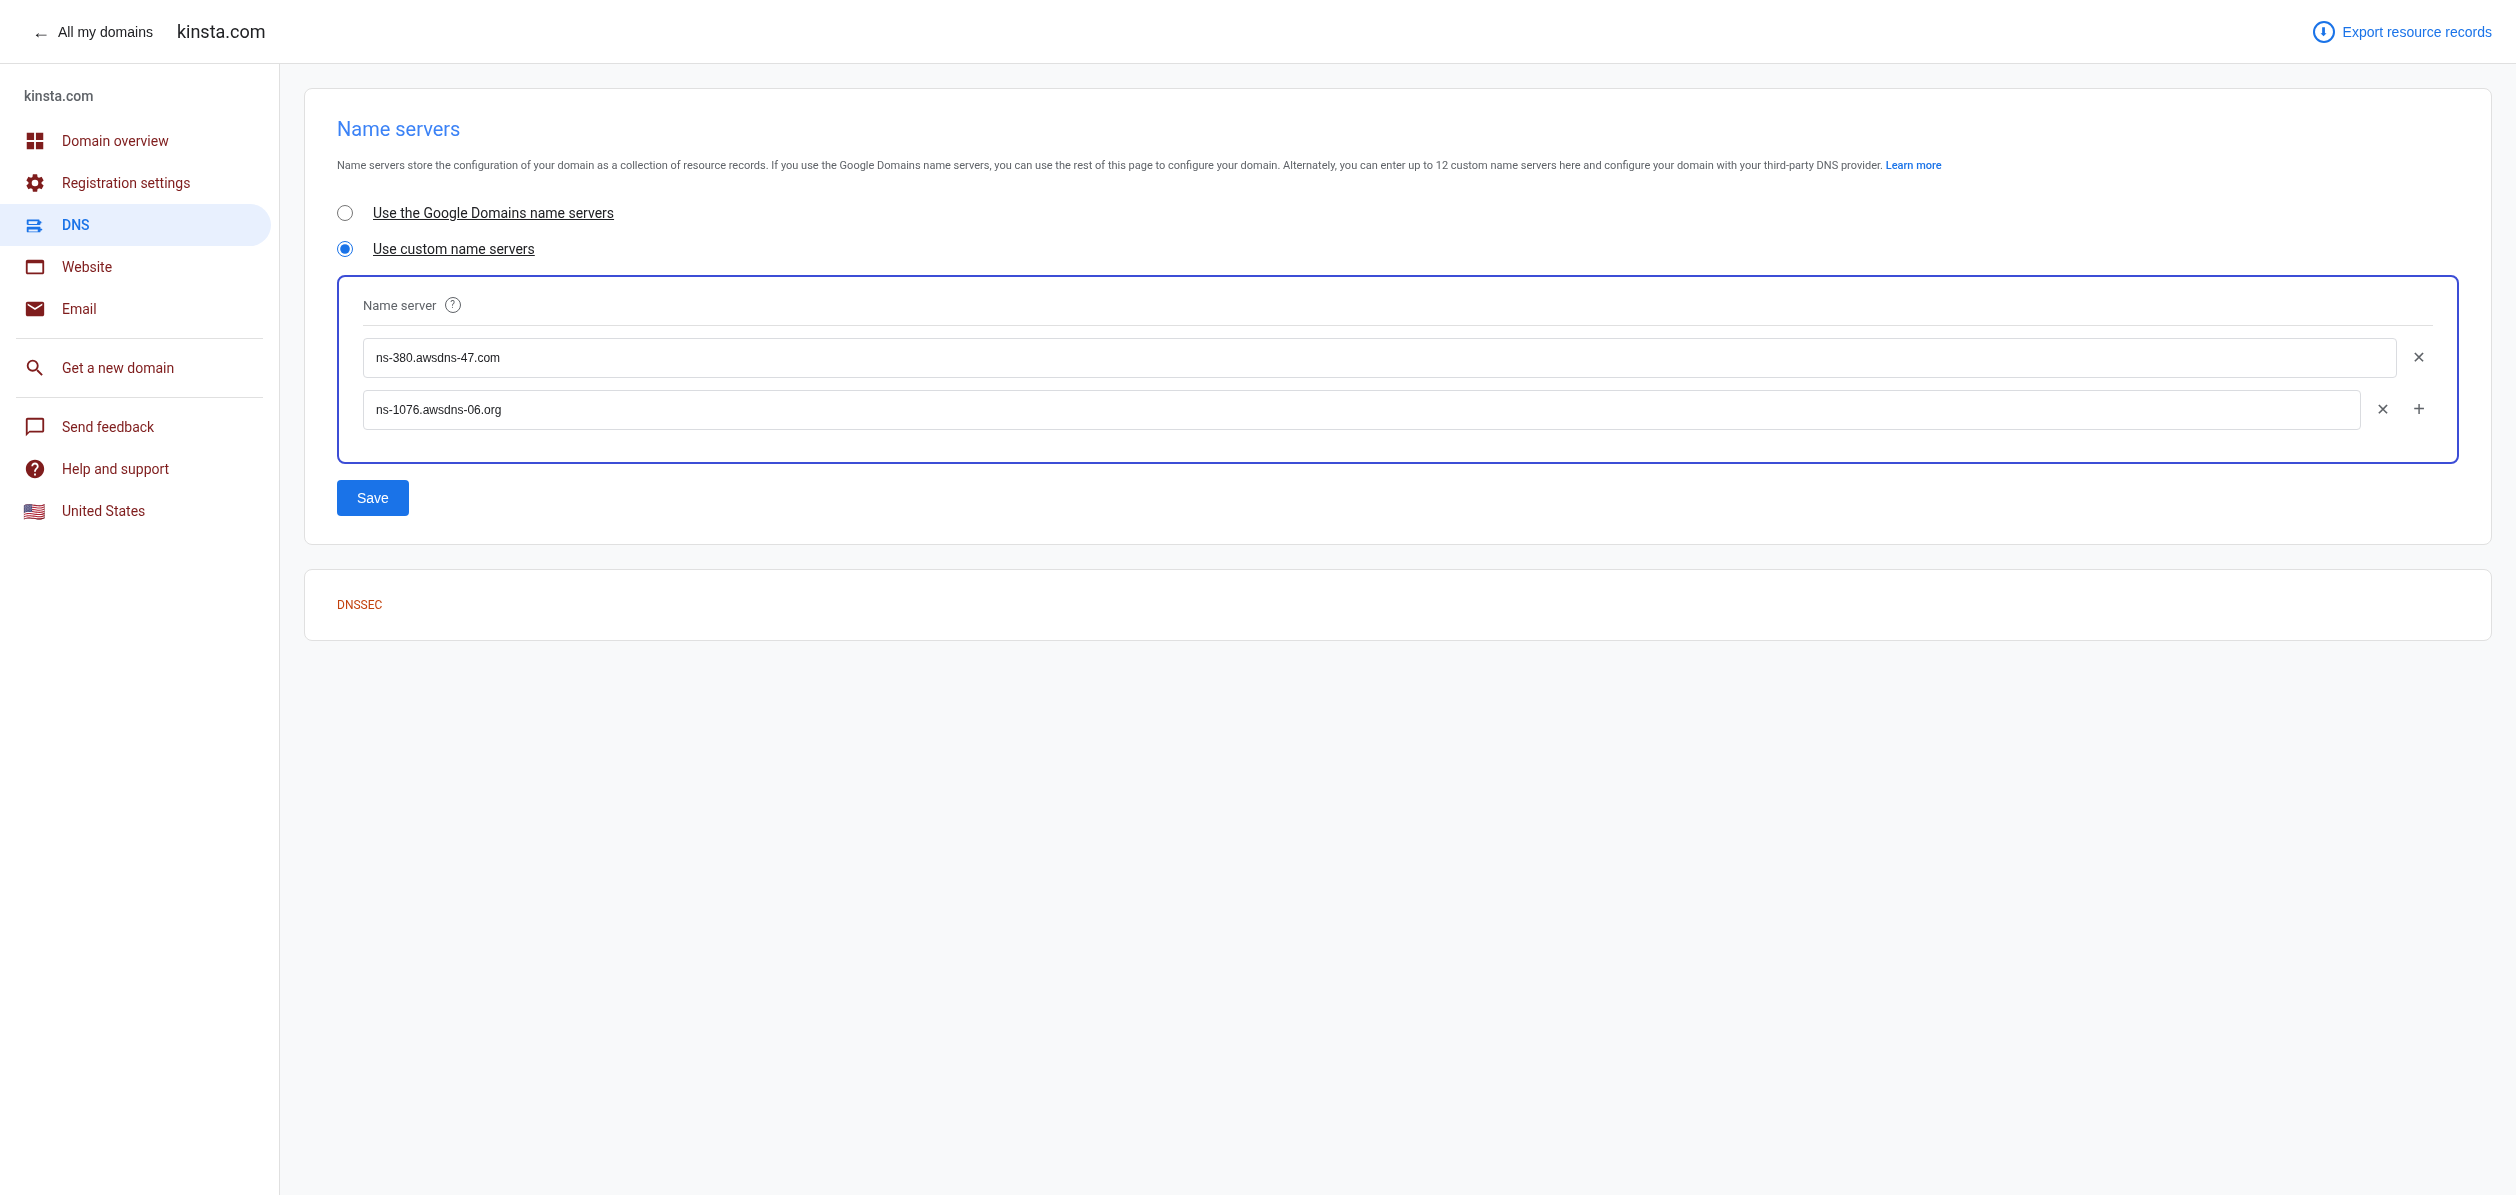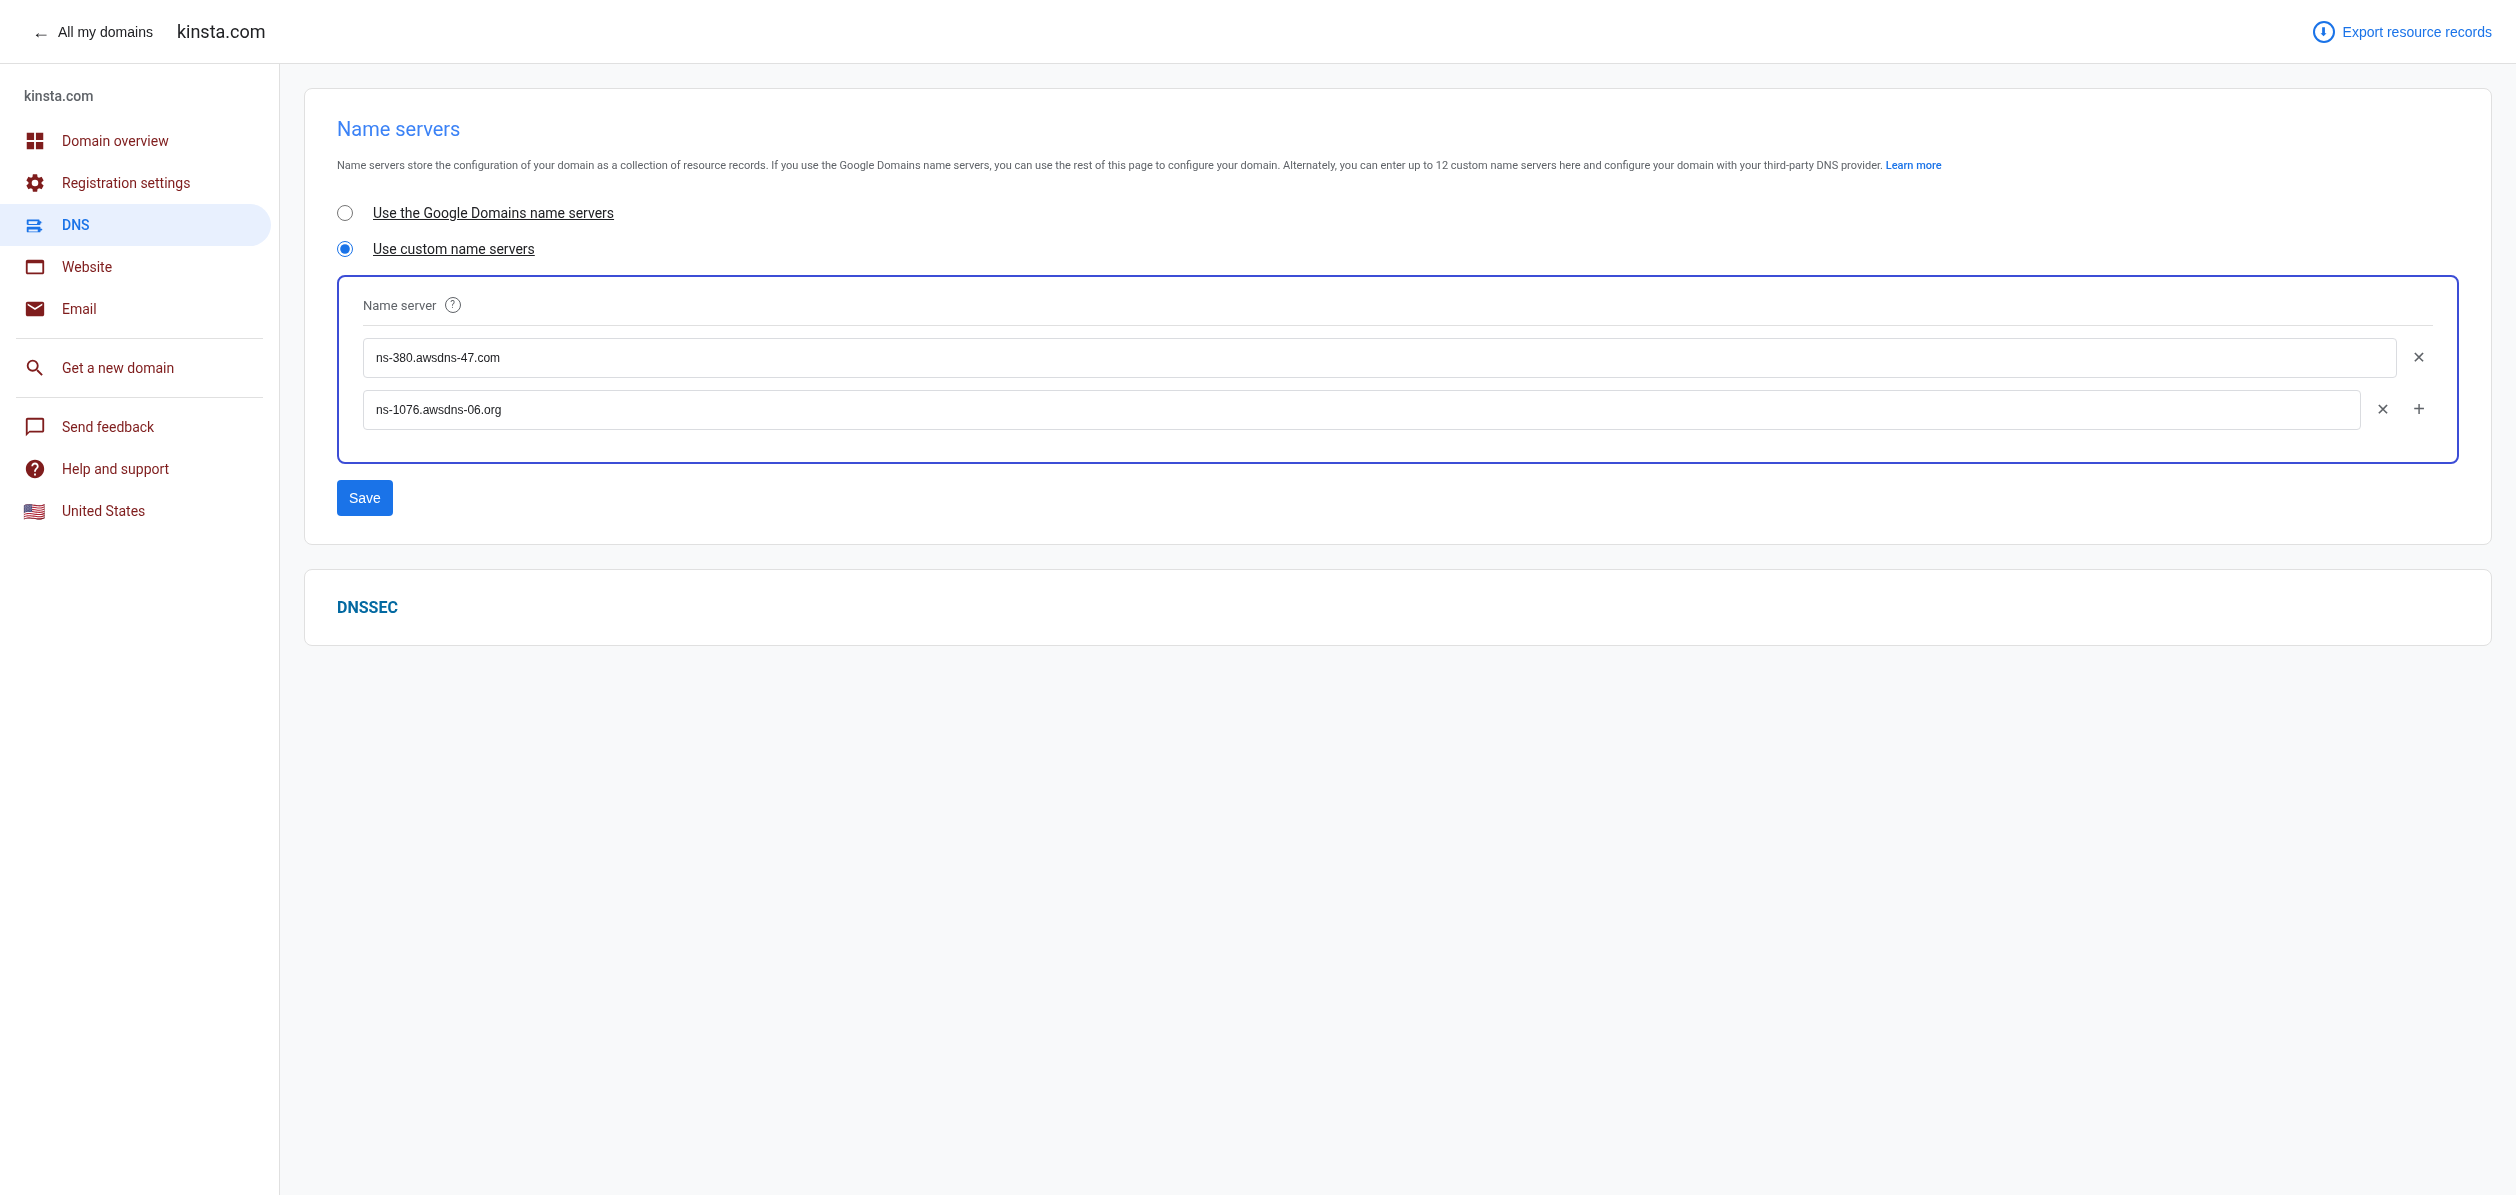--- a/index.html
+++ b/index.html
@@ -247,32 +247,32 @@
       justify-content: center;
       border-radius: 50%;
     }
 
     
     .save-btn {
       background: #1a73e8;
       color: #fff;
       border: none;
       border-radius: 4px;
-      padding: 10px 12px;
+      padding: 10px 20px;
       font-size: 14px;
       font-weight: 500;
       cursor: pointer;
       margin-top: 16px;
     }
 
     
     .dnssec-title {
-      font-size: 16px;
-      font-weight: 700;
-      color: #0369a1;
+      font-size: 12px;
+      font-weight: 400;
+      color: #c2410c;
     }
 
     
     .flag-emoji {
       font-size: 18px;
     }
 
     
     .icon svg {
       width: 22px;

